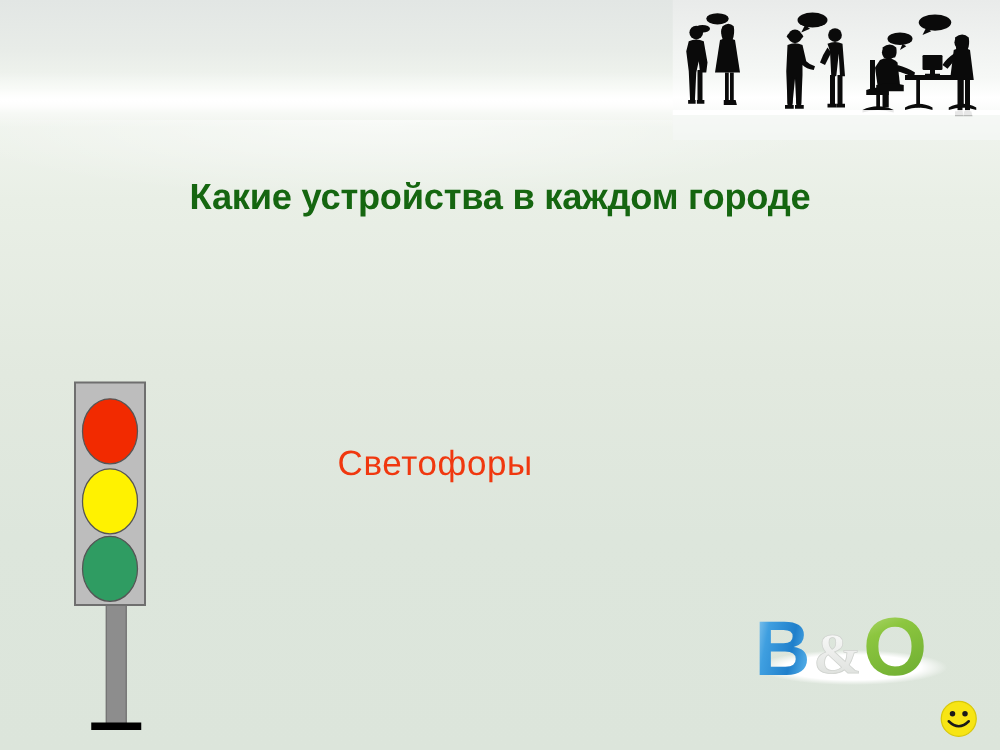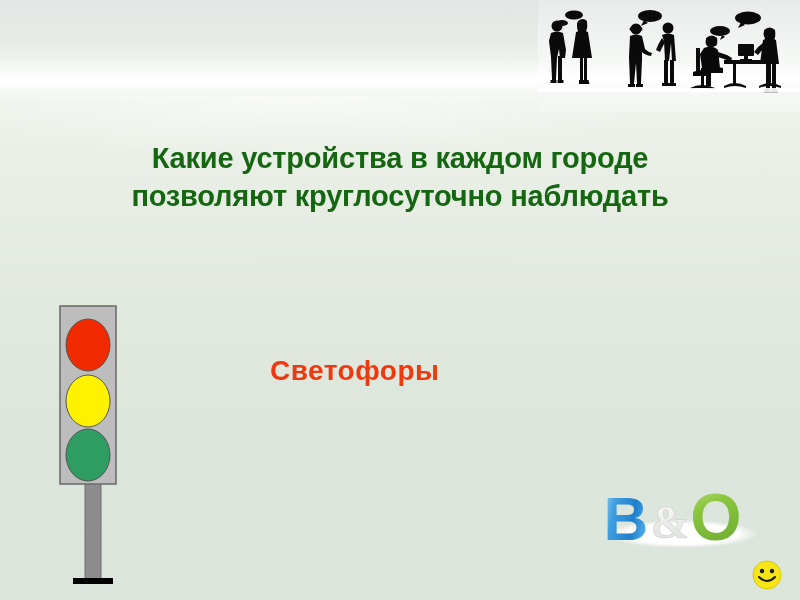--- a/index.html
+++ b/index.html
@@ -51,21 +51,21 @@
     font-weight:bold;
     line-height:1.30;
     color:#156610;
     letter-spacing:-0.2px;
   }
   #title .ln { display:block; white-space:nowrap; }
 
   
   #answer {
     position:absolute; left:270px; top:355px;
-    font-size:28px; font-weight:bold;
+    font-size:28px; font-weight:normal;
     color:#f0380f;
     letter-spacing:0.5px;
   }
 
   
   #traffic-light { position:absolute; left:55px; top:303px; width:90px; height:285px; }
 
   
   #logo { position:absolute; left:600px; top:478px; width:165px; height:95px; }
 
@@ -193,21 +193,20 @@
         </g>
 
         <rect x="0" y="88" width="262" height="4" fill="#ffffff" opacity="0.9"></rect>
         <rect x="0" y="92" width="262" height="20" fill="#f4f7f4" opacity="0.75"></rect>
       </g>
     </svg>
   </div>
 
   <div id="title">
     <span class="ln">Какие устройства в каждом городе</span>
-    <span class="ln">позволяют круглосуточно наблюдать</span>
   </div>
 
   <div id="answer">Светофоры</div>
 
   <div id="traffic-light">
     <svg width="90" height="285" viewBox="0 0 90 285" xmlns="http://www.w3.org/2000/svg">
 
       <rect x="30" y="180" width="16" height="97" fill="#8d8d8d" stroke="#6f6f6f" stroke-width="1"></rect>
 
       <rect x="18" y="275" width="40" height="6" fill="#000000"></rect>

